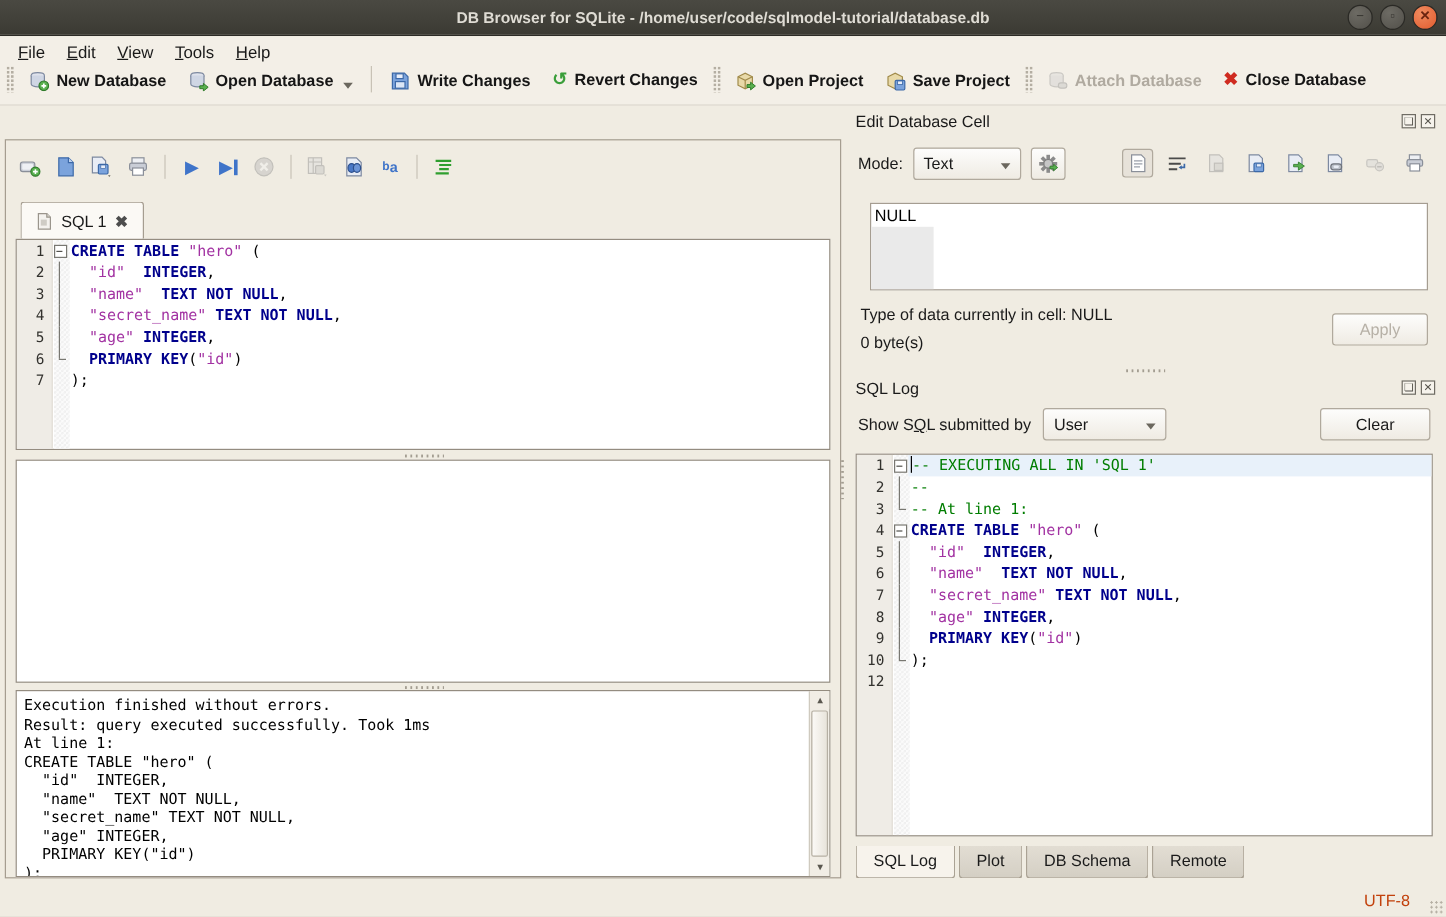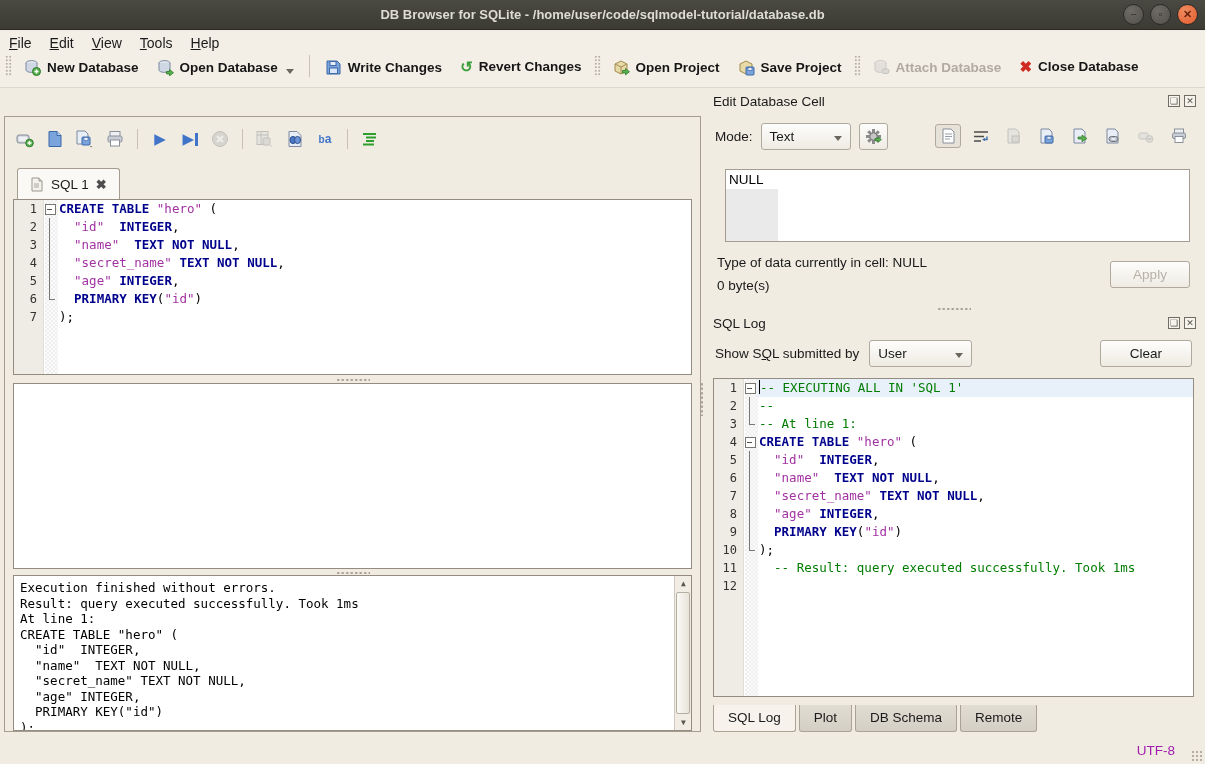--- a/index.html
+++ b/index.html
@@ -21,21 +21,21 @@
   .win-btn {
     width:21px; height:21px; border-radius:50%;
     background:radial-gradient(circle at 35% 30%, #6d6b64, #52504a);
     border:1px solid #2a2925; color:#34332e; font-size:11px;
     display:flex; align-items:center; justify-content:center; line-height:1;
   }
   .win-btn.close { background:radial-gradient(circle at 35% 30%, #f08b5f, #e25b2e); color:#6b2410; font-weight:bold; }
   
   .menubar {
     position:absolute; left:0; top:31px; width:100%; height:24px;
-    background:#f3efe7; display:flex; align-items:center; padding-left:0;
+    background:#f3efe7; display:flex; align-items:center; padding-left:6px;
     font-size:14px;
   }
   .menu-item { display:inline-block; padding:2px 9px; }
   .menu-item::first-letter { text-decoration:underline; }
   
   .toolbar {
     position:absolute; left:0; top:55px; width:100%; height:33px;
     background:#f3efe7; border-bottom:1px solid #ddd8cd;
     display:flex; align-items:flex-start; padding-left:2px;
   }
@@ -138,21 +138,21 @@
   .tool-ic.disabled { opacity:.45; filter:grayscale(1); }
   .cell-box { position:absolute; left:20px; right:12px; top:80px; height:73px; background:#fff; border:1px solid #a59d91; }
   .cell-null { position:absolute; left:3px; top:2px; font-size:13.5px; color:#000; z-index:2;}
   .cell-gray { position:absolute; left:0; top:19px; bottom:0; width:52px; background:#eaeaea; }
   .info-line { position:absolute; left:12px; font-size:13.5px; }
   
   .bottom-tabbar { position:absolute; left:8px; top:616px; display:flex; gap:3px; }
   .btab { padding:5px 14px 6px; border:1px solid #aaa294; background:linear-gradient(#e2ddd3,#d4cfc4); border-radius:0 0 3px 3px; border-top:none; font-size:13.5px; }
   .btab.active { background:#f7f3ec; }
   
-  .status-enc { position:absolute; right:30px; bottom:6px; color:#a21caf; font-size:13.5px;margin-left:20px; }
+  .status-enc { position:absolute; right:30px; bottom:6px; color:#c2410c; font-size:13.5px;margin-left:20px; }
   .resize-grip { position:absolute; right:2px; bottom:2px; width:12px; height:12px;
     background-image:radial-gradient(circle,#b4aea2 1px,transparent 1.1px); background-size:4px 4px; }
   svg { display:block; }
 </style>
 </head>
 <body>
 
 <div class="window">
 
   <div class="titlebar">
@@ -502,21 +502,20 @@
           <div class="code-row hl"><span class="ln">1</span><span class="fold fold-start"></span><span class="code-text"><span class="caret"></span><span class="tk-cmt">-- EXECUTING ALL IN 'SQL 1'</span></span></div>
           <div class="code-row"><span class="ln">2</span><span class="fold fold-line"></span><span class="code-text"><span class="tk-cmt">--</span></span></div>
           <div class="code-row"><span class="ln">3</span><span class="fold fold-end"></span><span class="code-text"><span class="tk-cmt">-- At line 1:</span></span></div>
           <div class="code-row"><span class="ln">4</span><span class="fold fold-start"></span><span class="code-text"><span class="tk-kw">CREATE TABLE</span><span class="tk-pl"> </span><span class="tk-str">"hero"</span><span class="tk-pl"> (</span></span></div>
           <div class="code-row"><span class="ln">5</span><span class="fold fold-line"></span><span class="code-text"><span class="tk-pl">  </span><span class="tk-str">"id"</span><span class="tk-pl">  </span><span class="tk-kw">INTEGER</span><span class="tk-pl">,</span></span></div>
           <div class="code-row"><span class="ln">6</span><span class="fold fold-line"></span><span class="code-text"><span class="tk-pl">  </span><span class="tk-str">"name"</span><span class="tk-pl">  </span><span class="tk-kw">TEXT NOT NULL</span><span class="tk-pl">,</span></span></div>
           <div class="code-row"><span class="ln">7</span><span class="fold fold-line"></span><span class="code-text"><span class="tk-pl">  </span><span class="tk-str">"secret_name"</span><span class="tk-pl"> </span><span class="tk-kw">TEXT NOT NULL</span><span class="tk-pl">,</span></span></div>
           <div class="code-row"><span class="ln">8</span><span class="fold fold-line"></span><span class="code-text"><span class="tk-pl">  </span><span class="tk-str">"age"</span><span class="tk-pl"> </span><span class="tk-kw">INTEGER</span><span class="tk-pl">,</span></span></div>
           <div class="code-row"><span class="ln">9</span><span class="fold fold-line"></span><span class="code-text"><span class="tk-pl">  </span><span class="tk-kw">PRIMARY KEY</span><span class="tk-pl">(</span><span class="tk-str">"id"</span><span class="tk-pl">)</span></span></div>
           <div class="code-row"><span class="ln">10</span><span class="fold fold-end"></span><span class="code-text"><span class="tk-pl">);</span></span></div>
-          <div class="code-row"><span class="ln">11</span><span class="fold"></span><span class="code-text"><span class="tk-pl">  </span><span class="tk-cmt">-- Result: query executed successfully. Took 1ms</span></span></div>
           <div class="code-row"><span class="ln">12</span><span class="fold"></span><span class="code-text"></span></div>
         </div>
     </div>
 
     <div class="bottom-tabbar">
       <div class="btab active">SQL Log</div>
       <div class="btab">Plot</div>
       <div class="btab">DB Schema</div>
       <div class="btab">Remote</div>
     </div>

